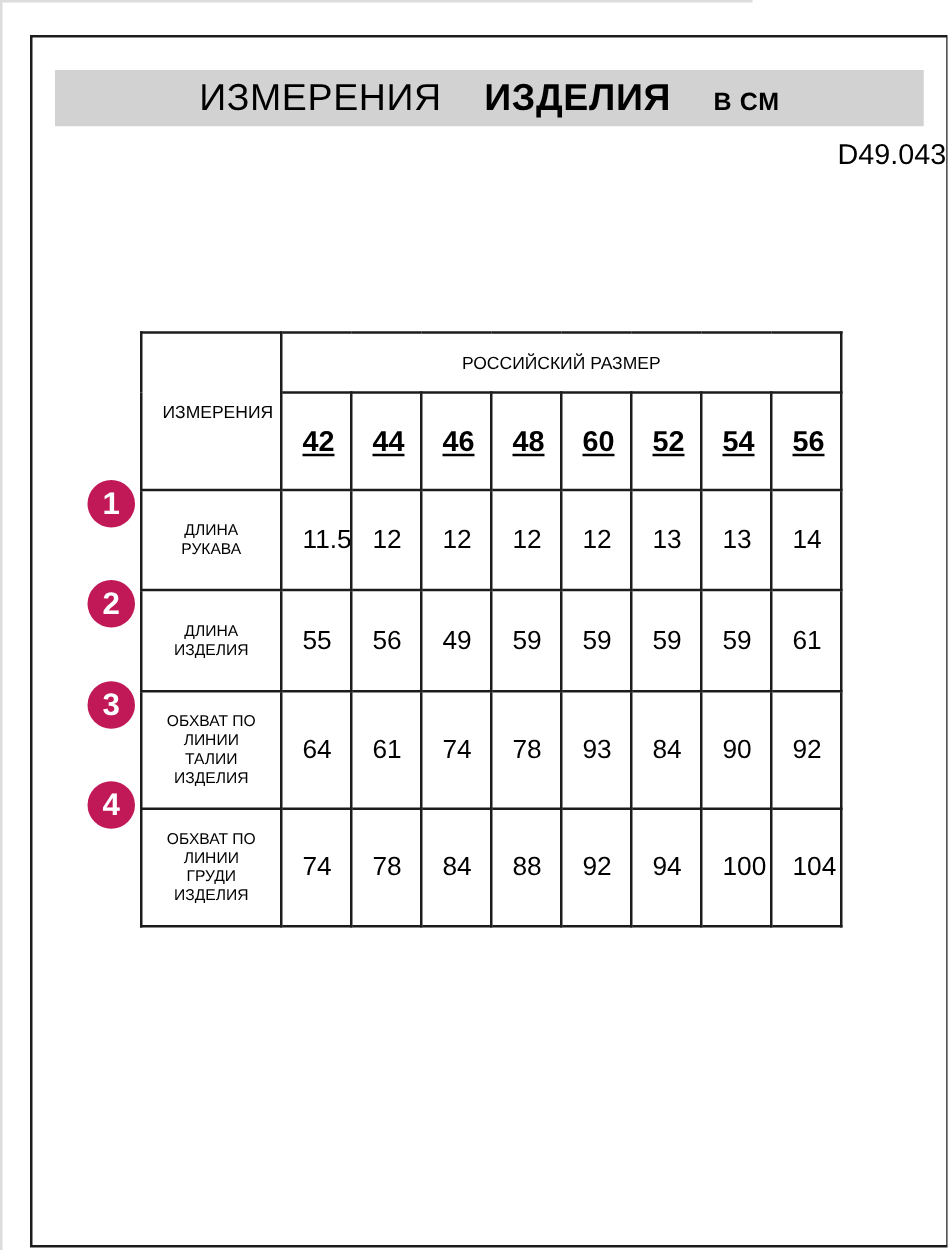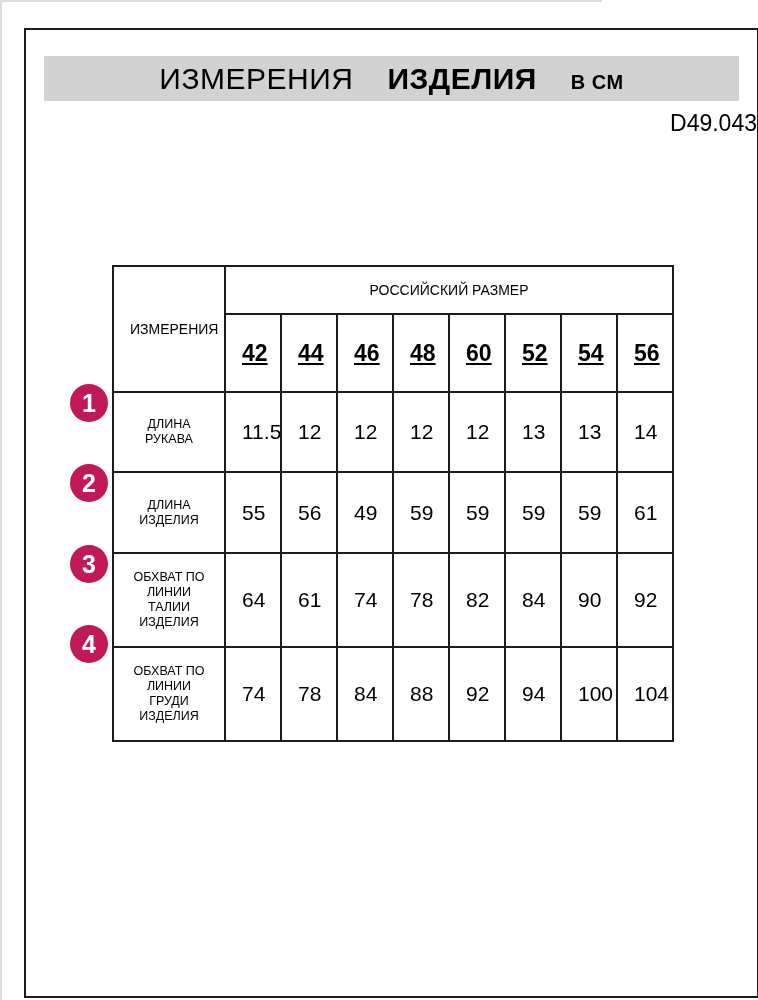--- a/index.html
+++ b/index.html
@@ -161,21 +161,21 @@
           </tr>
 
           <tr class="r-data1">
             <td class="rowlabel">ОБХВАТ ПО
 ЛИНИИ ТАЛИИ
 ИЗДЕЛИЯ</td>
             <td class="val">64</td>
             <td class="val">61</td>
             <td class="val">74</td>
             <td class="val">78</td>
-            <td class="val">82</td>
+            <td class="val">93</td>
             <td class="val">84</td>
             <td class="val">90</td>
             <td class="val">92</td>
           </tr>
 
           <tr class="r-data2">
             <td class="rowlabel">ОБХВАТ ПО
 ЛИНИИ ГРУДИ
 ИЗДЕЛИЯ</td>
             <td class="val">74</td>

